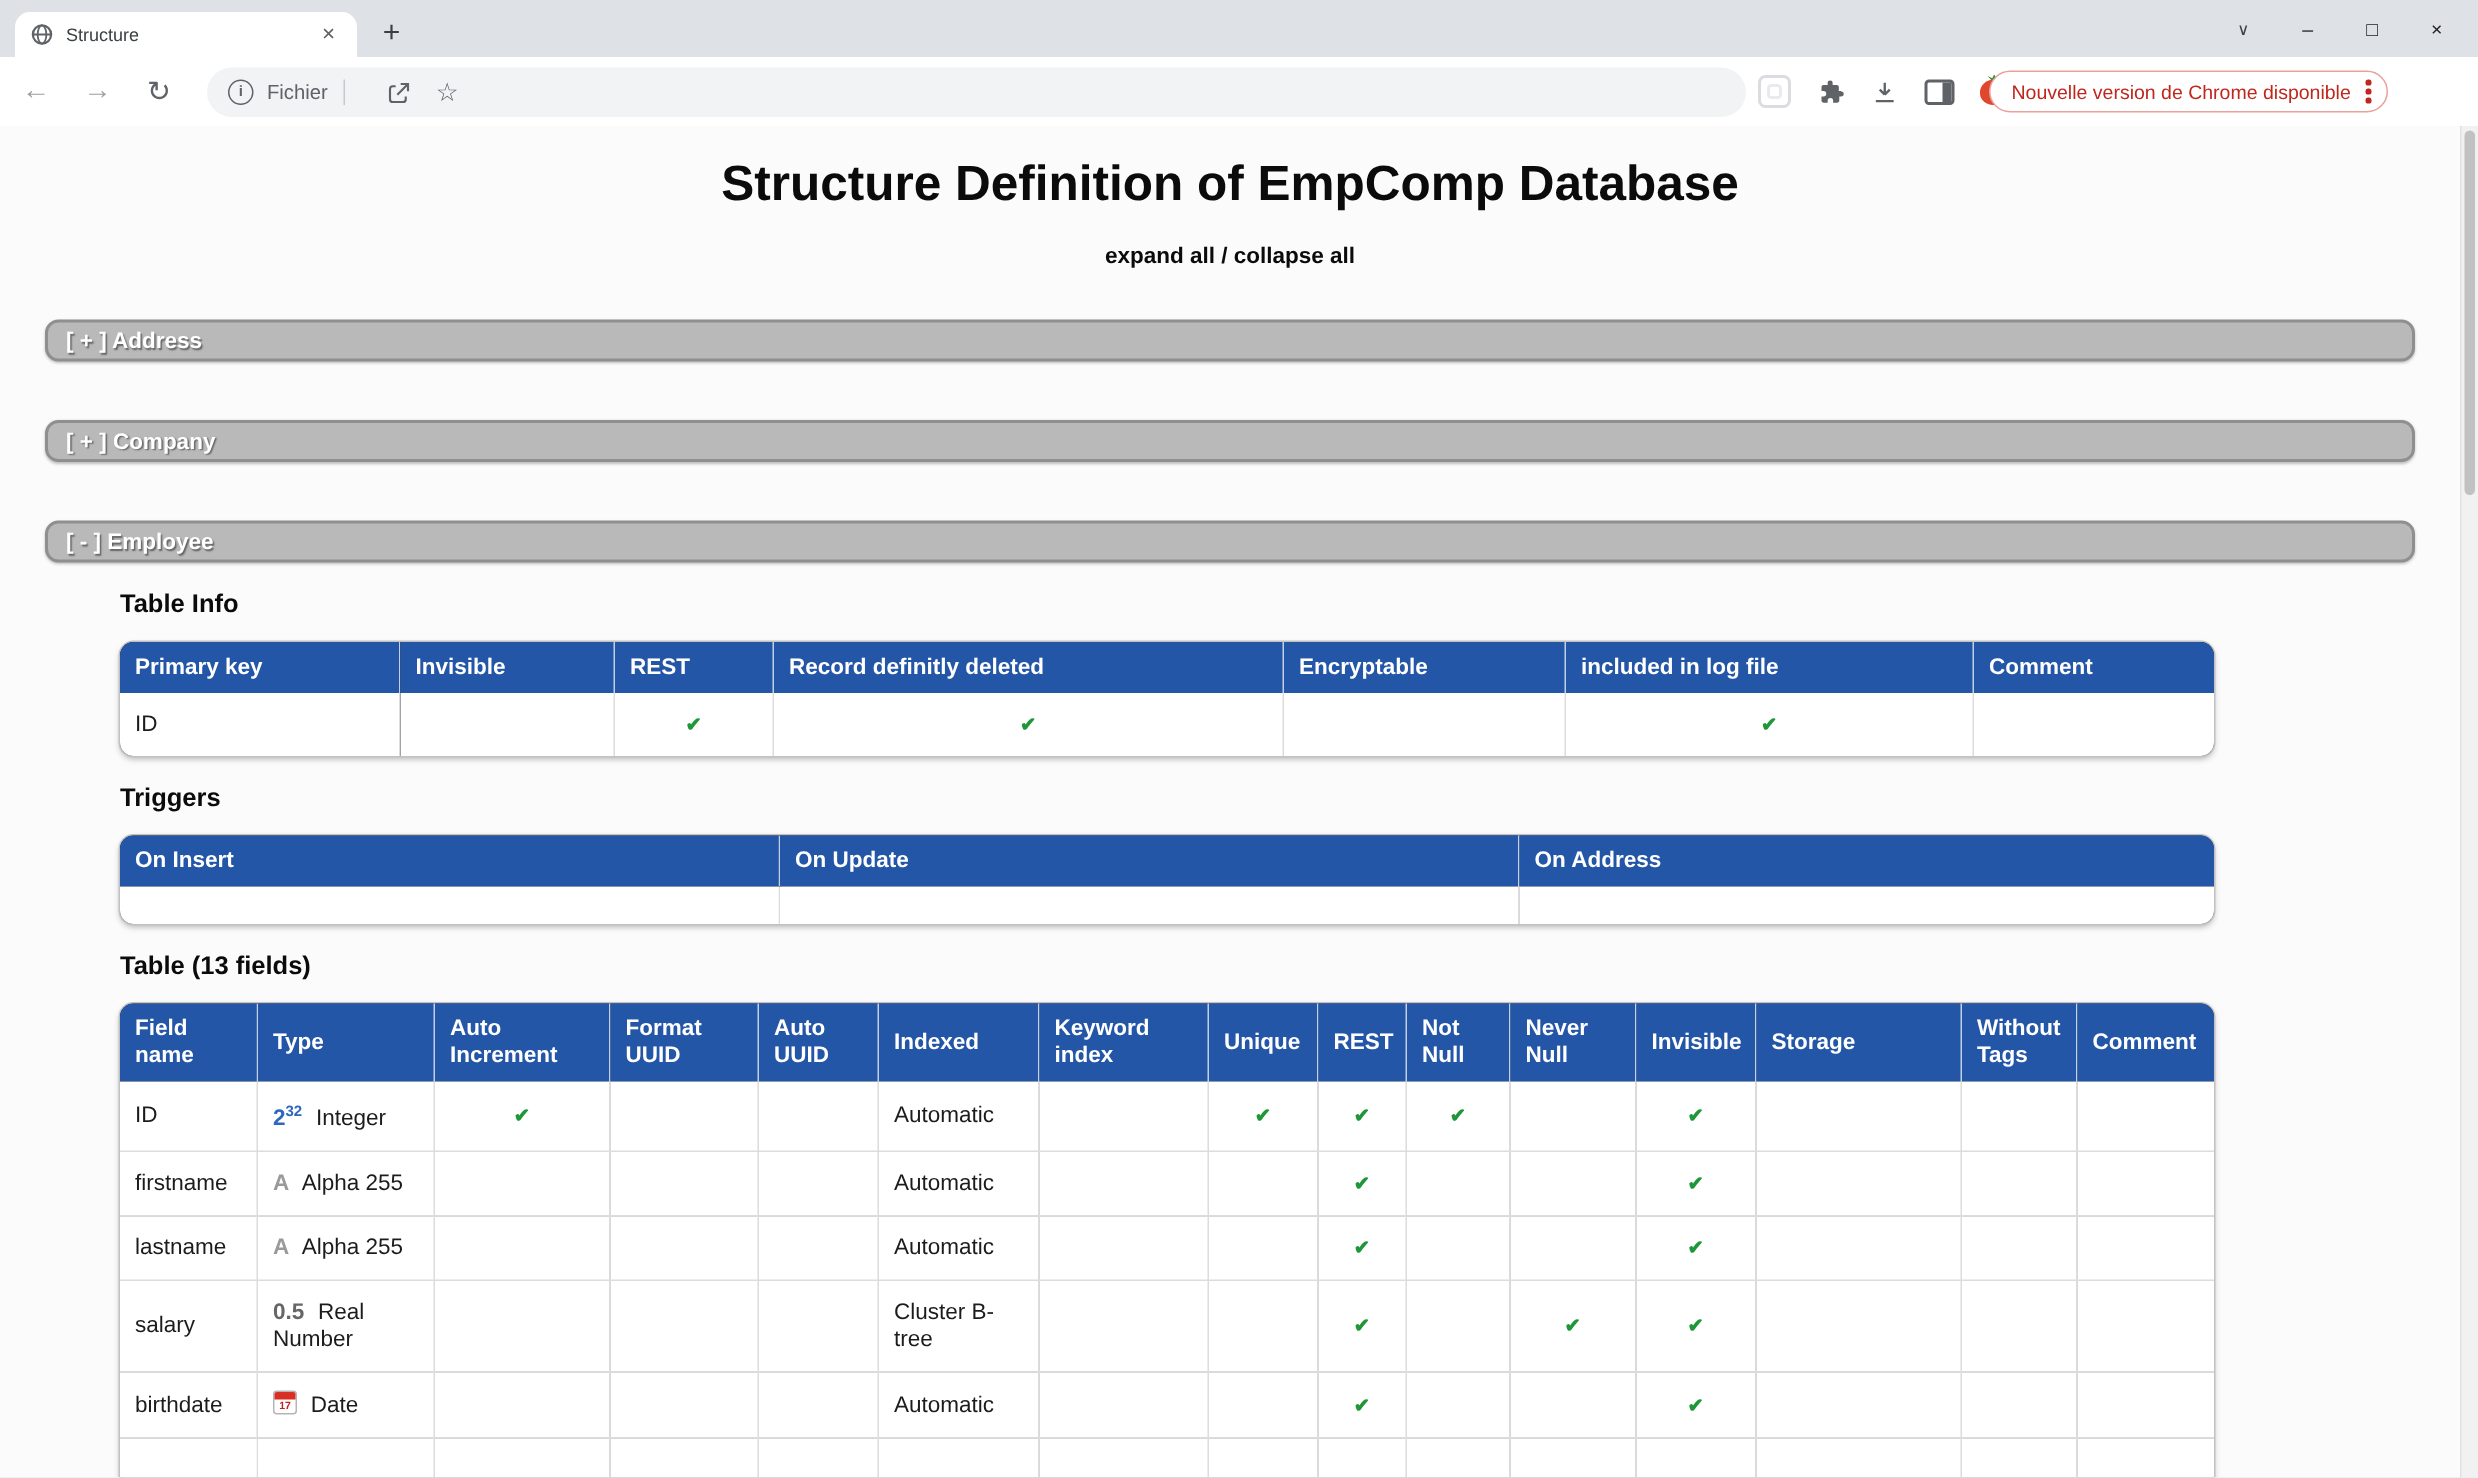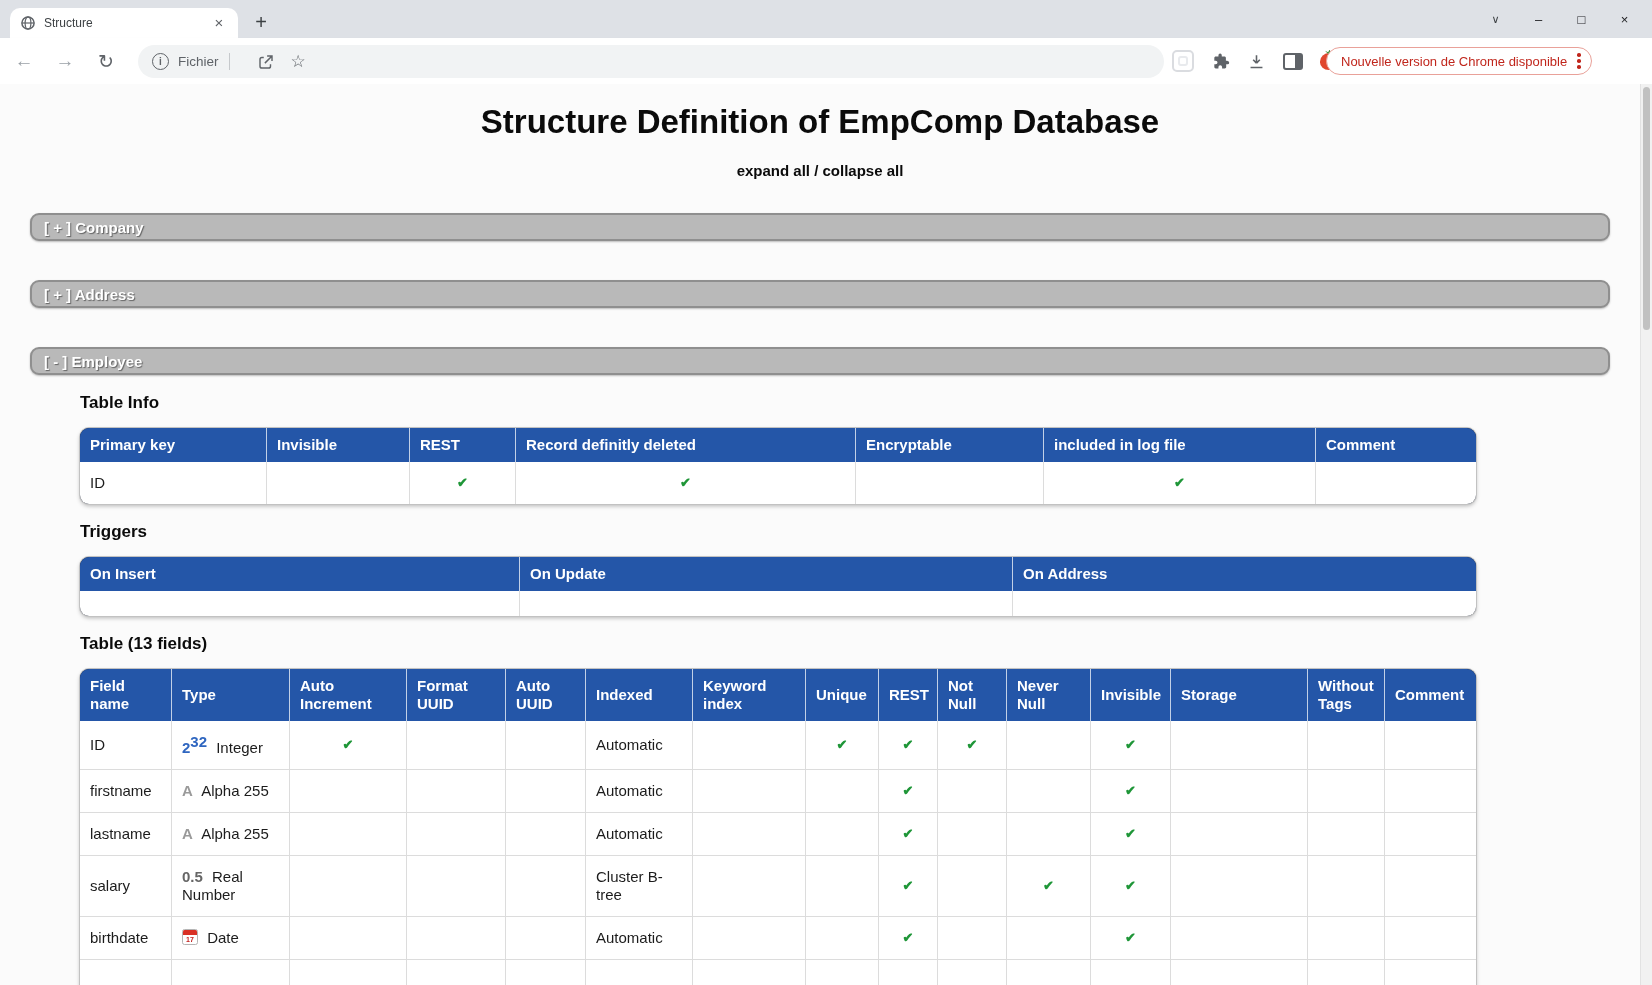--- a/index.html
+++ b/index.html
@@ -66,21 +66,21 @@
   .tbl th:last-child{border-top-right-radius:9px;border-right:none;}
   .tbl td{background:#fff;color:#1c1c1c;font-size:15px;line-height:18px;padding:12px 10px;
           vertical-align:middle;border-right:1px solid #dcdcdc;border-bottom:1px solid #dcdcdc;}
   .tbl td:last-child{border-right:none;}
   .tbl tr:last-child td{border-bottom:none;}
   .tbl tr:last-child td:first-child{border-bottom-left-radius:9px;}
   .tbl tr:last-child td:last-child{border-bottom-right-radius:9px;}
   .tbl td.chk{text-align:center;color:var(--check-green);font-size:13px;font-weight:bold;}
   #triggers-table td{padding:3px 10px;height:19px;}
   .badge{font-weight:bold;margin-right:5px;}
-  .badge sup{font-size:15px;}
+  .badge sup{font-size:10px;}
   .cal{display:inline-block;width:14px;height:14px;border:1px solid #b5b5b5;border-radius:2.5px;
        background:#fff;position:relative;vertical-align:-2px;margin-right:5px;}
   .cal::before{content:"";position:absolute;top:0;left:0;right:0;height:4.5px;background:#d93025;border-radius:1.5px 1.5px 0 0;}
   .cal-day{position:absolute;left:0;right:0;bottom:0;text-align:center;font-size:7px;line-height:9px;
            color:#c5221f;font-weight:bold;}
 
   
   .scrollbar{position:absolute;right:0;top:84px;bottom:0;width:12px;background:#f1f1f1;border-left:1px solid #e2e2e2;box-sizing:border-box;}
   .scroll-thumb{position:absolute;left:2px;top:3px;width:7px;height:243px;background:#c1c1c1;border-radius:4px;}
 
@@ -156,22 +156,22 @@
     </div>
   </div>
 
   <div class="page">
     <h1 class="page-title">Structure Definition of EmpComp Database</h1>
     <div class="expand-line">
       <span>expand all</span><span> / </span><span>collapse all</span>
     </div>
 
     <div id="sections">
+        <div class="section-bar">[ + ] Address</div>
         <div class="section-bar">[ + ] Company</div>
-        <div class="section-bar">[ + ] Address</div>
         <div class="section-bar">[ - ] Employee</div>
       </div>
 
     <div class="content">
       <div class="sub-heading">Table Info</div>
       <table class="tbl" id="table-info">
           <colgroup>
             <col style="width: 187px;">
             <col style="width: 143px;">
             <col style="width: 106px;">

